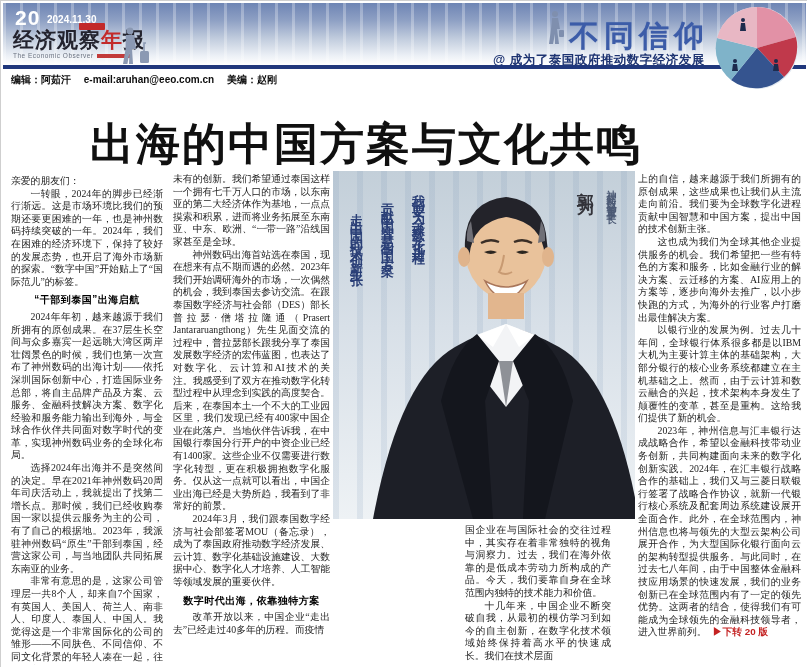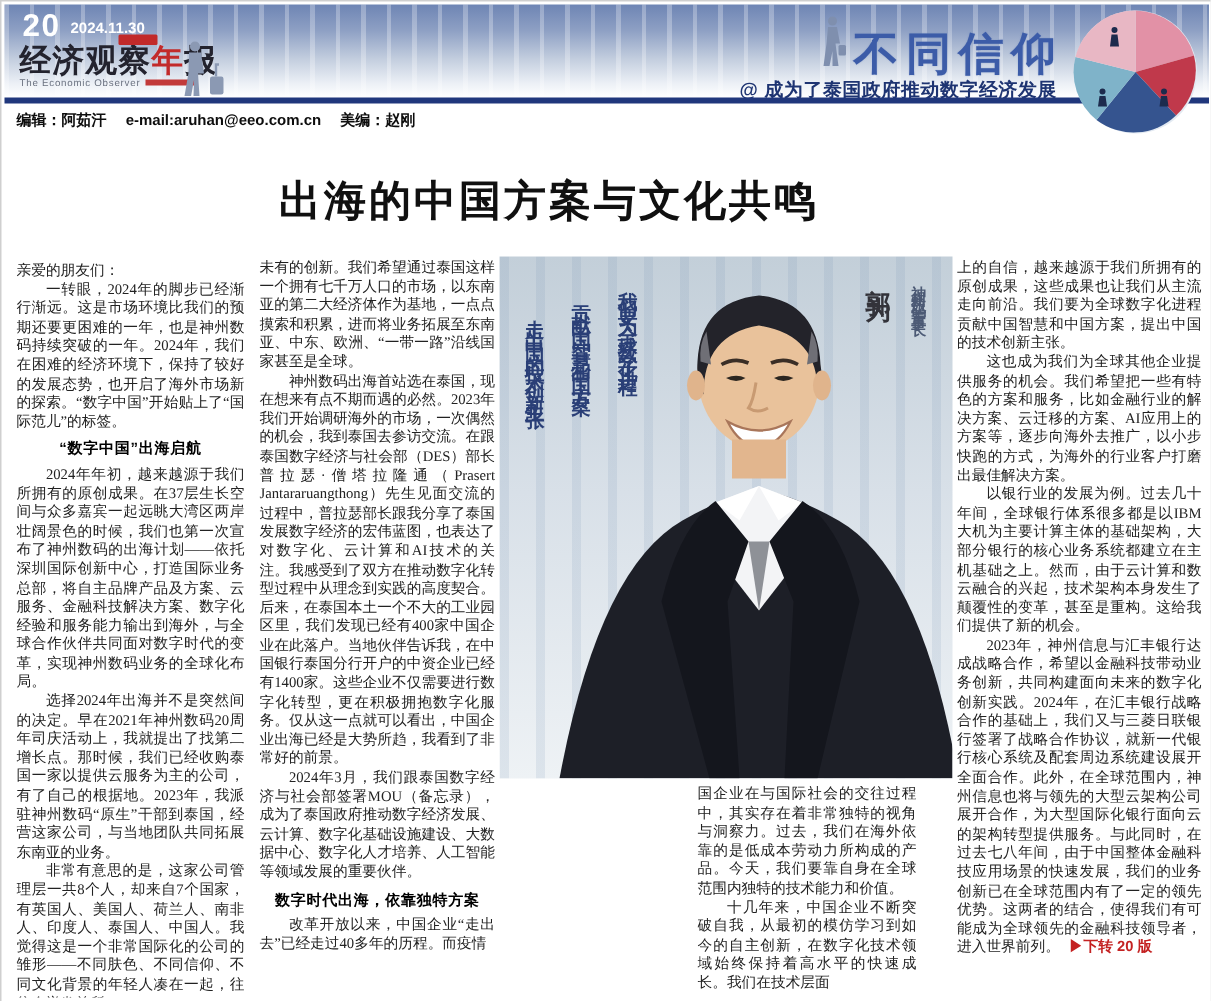--- a/index.html
+++ b/index.html
@@ -27,21 +27,21 @@
   .banner-sub{position:absolute;top:49px;left:490px;font-size:12.5px;font-weight:bold;color:#1e3472;
         font-family:"Liberation Sans",sans-serif;letter-spacing:.5px;}
   .rule{position:absolute;top:64px;left:2px;right:2px;height:4px;background:#20377c;}
   .collage{position:absolute;top:5px;right:7px;z-index:5;}
   
   .editorline{position:absolute;top:72px;left:10px;font-family:"Liberation Sans",sans-serif;
         font-size:10px;font-weight:bold;color:#0d0d0d;}
   .editorline span{margin-right:10px;}
   
   .title{position:absolute;top:114px;left:80px;width:570px;text-align:center;
-        font-size:28px;font-weight:900;color:#101010;letter-spacing:2px;font-family:"Liberation Serif",serif;}
+        font-size:44px;font-weight:900;color:#101010;letter-spacing:2px;font-family:"Liberation Serif",serif;}
   
   .col{position:absolute;overflow:hidden;font-size:9.8px;line-height:12.6px;text-align:justify;color:#222;}
   .col p{margin:0;text-indent:2em;}
   .col p.noind{text-indent:0;}
   .subhead{text-align:center;font-weight:bold;font-size:10px;margin:6px 0 4px;color:#000;
         font-family:"Liberation Sans",sans-serif;letter-spacing:.5px;}
   .greet{text-indent:0 !important;}
   #col1{left:10px;top:174px;width:152px;height:490px;}
   #col2{left:172px;top:172px;width:157px;height:492px;}
   #col3{left:334px;top:523px;width:150px;height:140px;}
@@ -129,21 +129,21 @@
     <span>编辑：阿茹汗</span>
     <span>e-mail:aruhan@eeo.com.cn</span>
     <span>美编：赵刚</span>
   </div>
 
   <div class="title">出海的中国方案与文化共鸣</div>
 
   <div class="col" id="col1">
     <p class="greet">亲爱的朋友们：</p>
     <p>一转眼，2024年的脚步已经渐行渐远。这是市场环境比我们的预期还要更困难的一年，也是神州数码持续突破的一年。2024年，我们在困难的经济环境下，保持了较好的发展态势，也开启了海外市场新的探索。“数字中国”开始贴上了“国际范儿”的标签。</p>
-    <div class="subhead">“数字中国”出海启航</div>
+    <div class="subhead">“干部到泰国”出海启航</div>
     <p>2024年年初，越来越源于我们所拥有的原创成果。在37层生长空间与众多嘉宾一起远眺大湾区两岸壮阔景色的时候，我们也第一次宣布了神州数码的出海计划——依托深圳国际创新中心，打造国际业务总部，将自主品牌产品及方案、云服务、金融科技解决方案、数字化经验和服务能力输出到海外，与全球合作伙伴共同面对数字时代的变革，实现神州数码业务的全球化布局。</p>
     <p>选择2024年出海并不是突然间的决定。早在2021年神州数码20周年司庆活动上，我就提出了找第二增长点。那时候，我们已经收购泰国一家以提供云服务为主的公司，有了自己的根据地。2023年，我派驻神州数码“原生”干部到泰国，经营这家公司，与当地团队共同拓展东南亚的业务。</p>
     <p>非常有意思的是，这家公司管理层一共8个人，却来自7个国家，有英国人、美国人、荷兰人、南非人、印度人、泰国人、中国人。我觉得这是一个非常国际化的公司的雏形——不同肤色、不同信仰、不同文化背景的年轻人凑在一起，往往会迸发前所</p>
   </div>
 
   <div class="col" id="col2">
     <p class="noind">未有的创新。我们希望通过泰国这样一个拥有七千万人口的市场，以东南亚的第二大经济体作为基地，一点点摸索和积累，进而将业务拓展至东南亚、中东、欧洲、“一带一路”沿线国家甚至是全球。</p>
     <p>神州数码出海首站选在泰国，现在想来有点不期而遇的必然。2023年我们开始调研海外的市场，一次偶然的机会，我到泰国去参访交流。在跟泰国数字经济与社会部（DES）部长普拉瑟·僧塔拉隆通（Prasert Jantararuangthong）先生见面交流的过程中，普拉瑟部长跟我分享了泰国发展数字经济的宏伟蓝图，也表达了对数字化、云计算和AI技术的关注。我感受到了双方在推动数字化转型过程中从理念到实践的高度契合。后来，在泰国本土一个不大的工业园区里，我们发现已经有400家中国企业在此落户。当地伙伴告诉我，在中国银行泰国分行开户的中资企业已经有1400家。这些企业不仅需要进行数字化转型，更在积极拥抱数字化服务。仅从这一点就可以看出，中国企业出海已经是大势所趋，我看到了非常好的前景。</p>
     <p>2024年3月，我们跟泰国数字经济与社会部签署MOU（备忘录），成为了泰国政府推动数字经济发展、云计算、数字化基础设施建设、大数据中心、数字化人才培养、人工智能等领域发展的重要伙伴。</p>
     <div class="subhead">数字时代出海，依靠独特方案</div>

